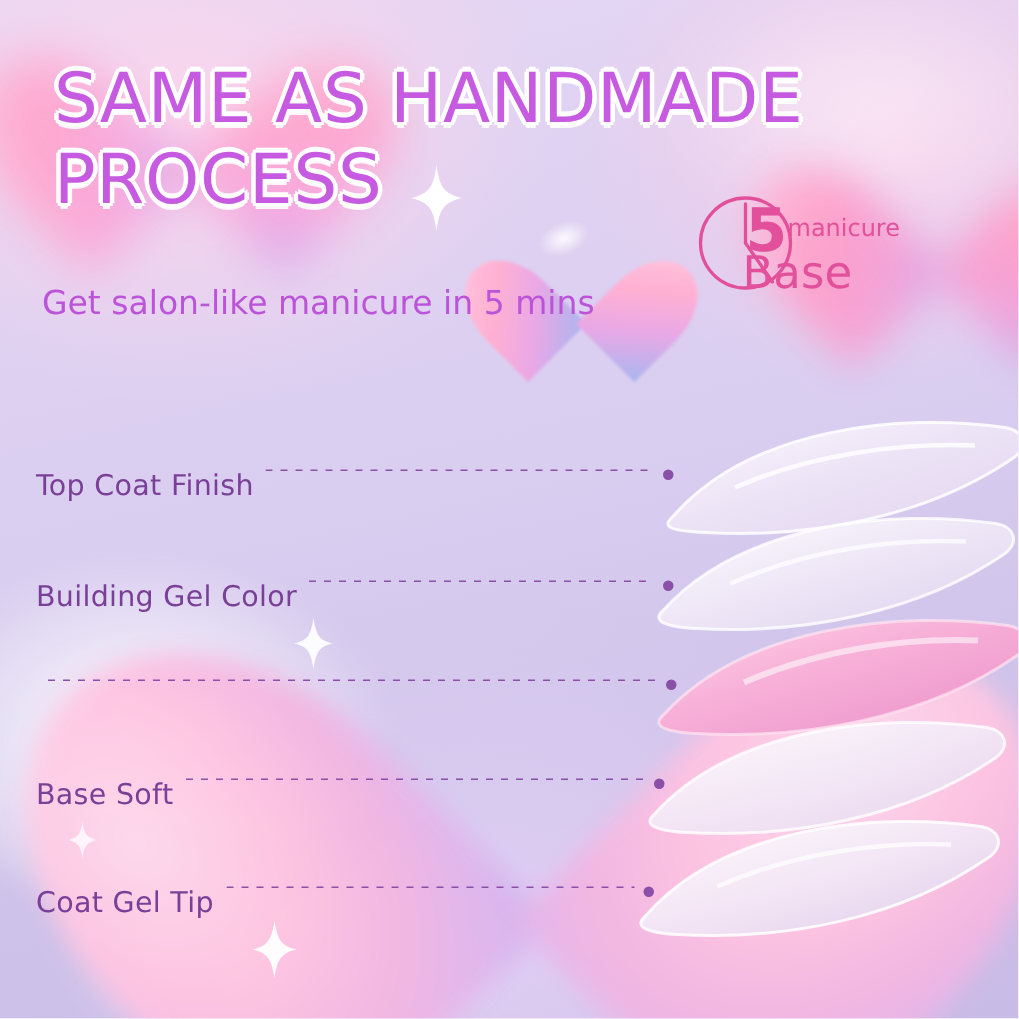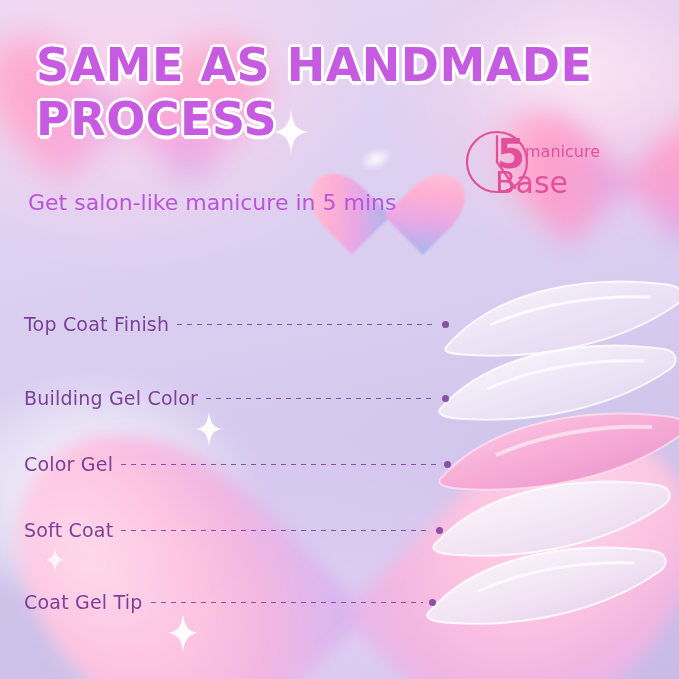--- a/index.html
+++ b/index.html
@@ -94,21 +94,21 @@
   .sparkle { position: absolute; pointer-events: none; }
   .sparkle svg { display: block; }
 
   
   .nails { position: absolute; left: 350px; top: 255px; width: 340px; height: 400px; pointer-events: none; }
 
   
   .headline {
     position: absolute; left: 36px; top: 38px; width: 560px;
     font-family: "DejaVu Sans", sans-serif;
-    font-weight: 700;
+    font-weight: 400;
     font-size: 46px;
     line-height: 1.18;
     letter-spacing: 0.5px;
     color: #c65ae0;
     text-transform: uppercase;
     -webkit-text-stroke: 0px;
     text-shadow:
       3px 0 0 #fff, -3px 0 0 #fff, 0 3px 0 #fff, 0 -3px 0 #fff,
       2px 2px 0 #fff, -2px 2px 0 #fff, 2px -2px 0 #fff, -2px -2px 0 #fff,
       0 4px 0 rgba(255,255,255,0.9);
@@ -136,21 +136,21 @@
   }
   .badge .txttime {
     position: absolute; left: 40px; top: 40px;
     font-size: 30px; font-weight: 500; color: #e2509b;
     font-family: "DejaVu Sans", sans-serif; line-height: 1;
   }
 
   
   .label-row {
     position: absolute;
-    display: flex; align-items: center;
+    display: flex; 
     font-family: "DejaVu Sans", sans-serif;
     font-size: 19px;
     font-weight: 500;
     color: #7a3f96;
     white-space: nowrap;
   }
   .label-row .lbl { letter-spacing: 0.2px; }
   .label-row .leader {
     flex: 1 1 auto;
     height: 1px;
@@ -282,27 +282,26 @@
     <span class="dot-end"></span>
   </div>
 
   <div class="label-row" style="left:24px; top:387px; width:425px;">
     <span class="lbl">Building Gel Color</span>
     <span class="leader"></span>
     <span class="dot-end"></span>
   </div>
 
   <div class="label-row" style="left:24px; top:453px; width:427px;">
-    <span class="lbl">Color Gel</span>
     <span class="leader"></span>
     <span class="dot-end"></span>
   </div>
 
   <div class="label-row" style="left:24px; top:519px; width:419px;">
-    <span class="lbl">Soft Coat</span>
+    <span class="lbl">Base Soft</span>
     <span class="leader"></span>
     <span class="dot-end"></span>
   </div>
 
   <div class="label-row" style="left:24px; top:591px; width:412px;">
     <span class="lbl">Coat Gel Tip</span>
     <span class="leader"></span>
     <span class="dot-end"></span>
   </div>
 

